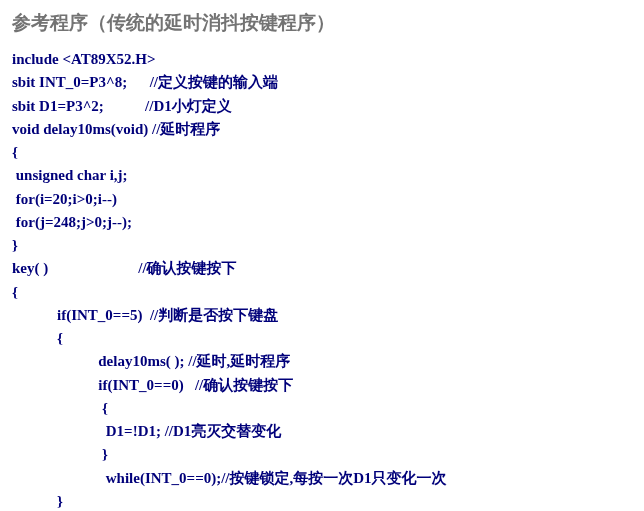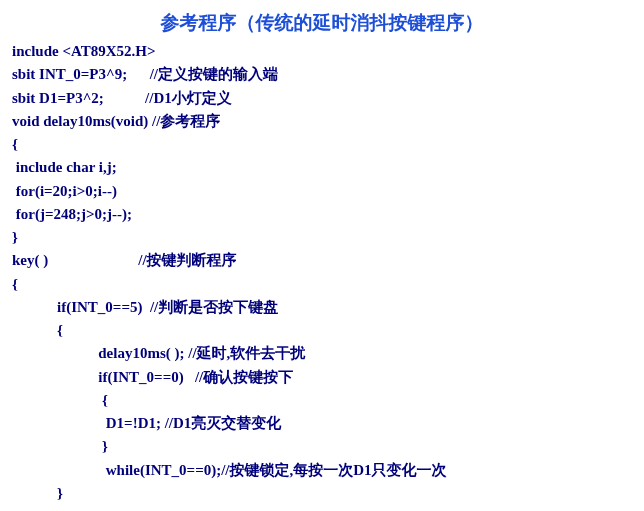--- a/index.html
+++ b/index.html
@@ -6,51 +6,50 @@
     margin: 0;
     padding: 10px 12px;
     background: #ffffff;
     font-family: "SimSun", "宋体", "Times New Roman", serif;
     font-size: 16px;
     width: 644px;
     box-sizing: border-box;
   }
   .title {
     font-family: "SimHei", "黑体", "Microsoft YaHei", sans-serif;
-    color: #1d4ed8;
+    color: #737373;
     font-size: 19px;
     font-weight: bold;
-    margin-bottom: 4px;
-    text-align: center;
+    margin-bottom: 12px;
   }
   .code {
     white-space: pre;
     font-family: "Times New Roman", "SimSun", serif;
     font-weight: bold;
     color: #00007a;
     font-size: 15px;
     line-height: 1.55;
   }
 </style>
 </head>
 <body>
 
 <div class="title">参考程序（传统的延时消抖按键程序）</div>
 <div class="code"><span>include &lt;AT89X52.H&gt;</span>
-<span>sbit INT_0=P3^9;      //定义按键的输入端</span>
+<span>sbit INT_0=P3^8;      //定义按键的输入端</span>
 <span>sbit D1=P3^2;           //D1小灯定义</span>
-<span>void delay10ms(void) //参考程序</span>
+<span>void delay10ms(void) //延时程序</span>
 <span>{</span>
-<span> include char i,j;</span>
+<span> unsigned char i,j;</span>
 <span> for(i=20;i&gt;0;i--)</span>
 <span> for(j=248;j&gt;0;j--);</span>
 <span>}</span>
-<span>key( )                        //按键判断程序</span>
+<span>key( )                        //确认按键按下</span>
 <span>{</span>
 <span>            if(INT_0==5)  //判断是否按下键盘</span>
 <span>            {</span>
-<span>                       delay10ms( ); //延时,软件去干扰</span>
+<span>                       delay10ms( ); //延时,延时程序</span>
 <span>                       if(INT_0==0)   //确认按键按下</span>
 <span>                        {</span>
 <span>                         D1=!D1; //D1亮灭交替变化</span>
 <span>                        }</span>
 <span>                         while(INT_0==0);//按键锁定,每按一次D1只变化一次</span>
 <span>            }</span></div>
 
 </body></html>

